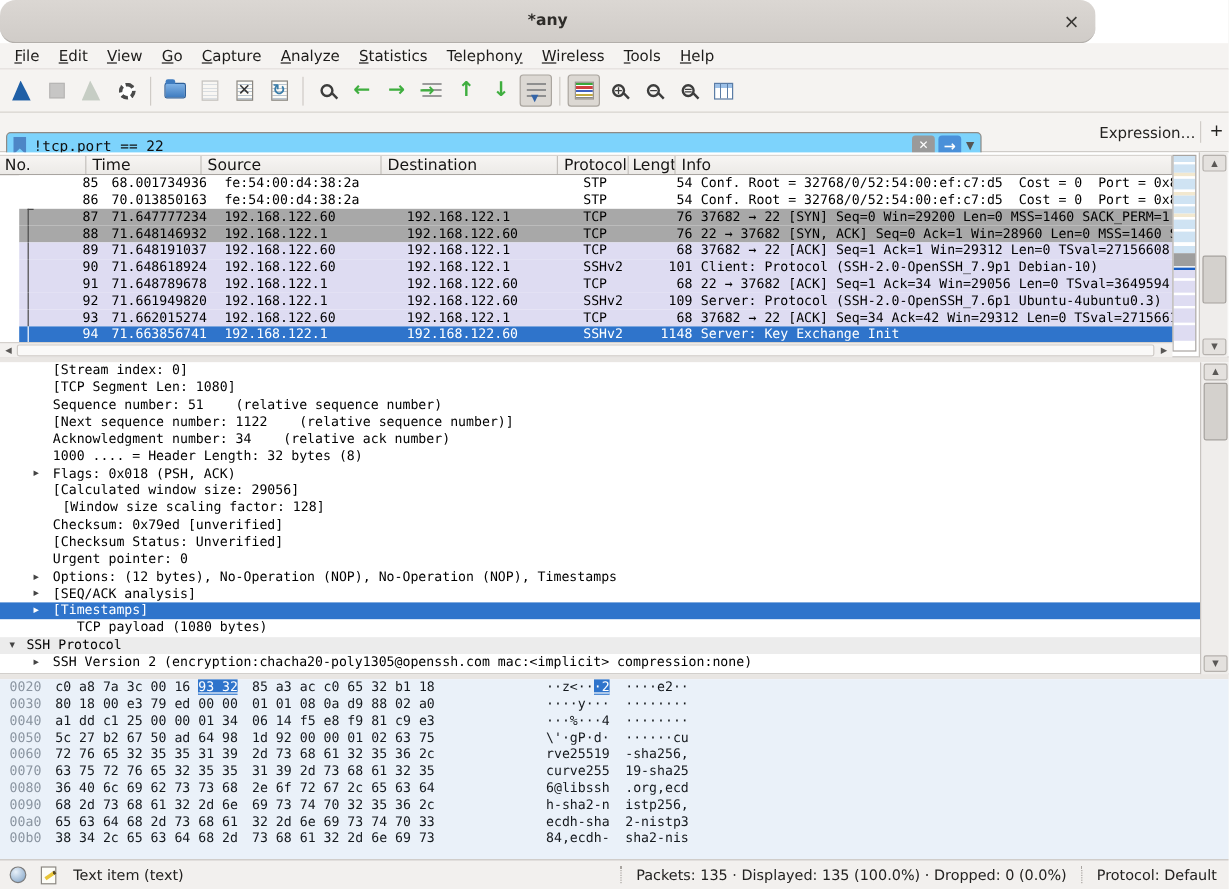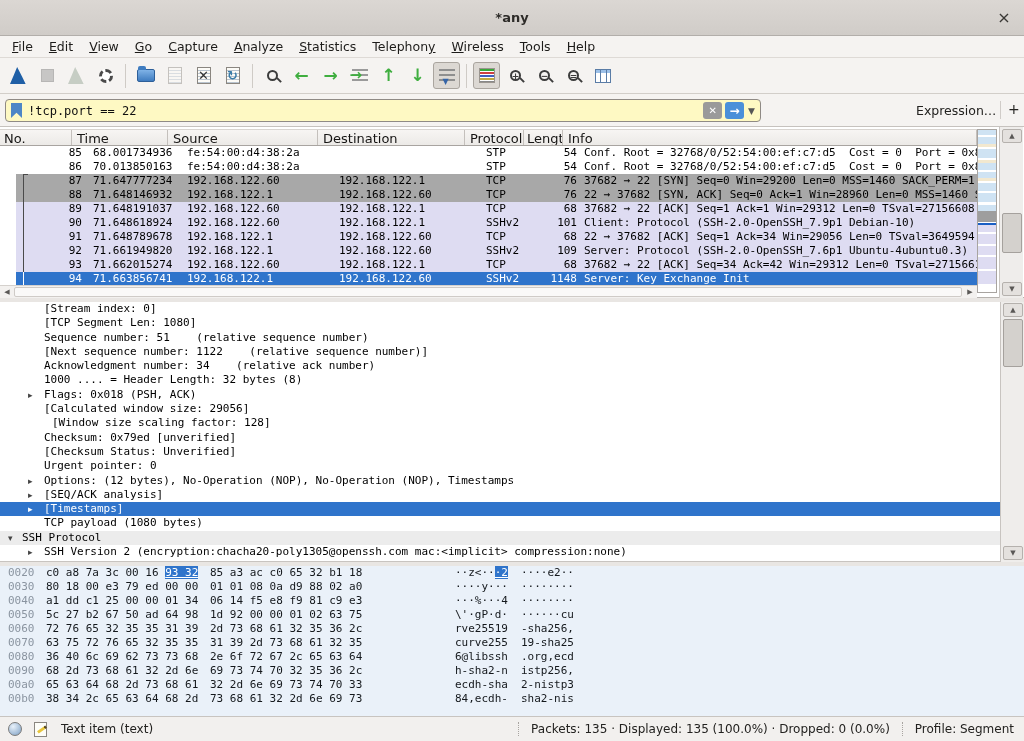--- a/index.html
+++ b/index.html
@@ -1,23 +1,23 @@
 <!DOCTYPE html>
 <html><head>
 <meta charset="utf-8">
 <style>
   * { margin:0; padding:0; box-sizing:border-box; }
   html,body { width:1024px; height:741px; }
   body { font-family:"DejaVu Sans", sans-serif; background:#e8e6e3; }
   .window { position:relative; width:1024px; height:741px; background:#fff; overflow:hidden; }
 
   
-  .titlebar { position:absolute; left:0; top:0; width:1024px; height:36px;
+  .titlebar { position:absolute; left:0; top:0; width:913px; height:36px;
     background:linear-gradient(#dbd7d3,#d0ccc8); border-bottom:1px solid #b2aeaa;
-    display:flex; align-items:center; justify-content:center; }
+    display:flex; align-items:center; justify-content:center;border-radius:13px; }
   .titlebar .title { font-size:13px; font-weight:bold; color:#2e2c29; }
   .titlebar .closebtn { position:absolute; right:10px; top:8px; width:20px; height:20px;
     text-align:center; line-height:20px; font-size:16px; color:#3a3835; cursor:default; }
 
   
   .menubar { position:absolute; left:0; top:36px; width:1024px; height:22px;
     background:#f5f3f1; border-bottom:1px solid #dedad6; display:flex; align-items:center; padding-left:4px; }
   .menu-item { font-size:12.5px; color:#1d1c1a; padding:2px 8px; }
   .menu-item u { text-decoration:underline; }
 
@@ -48,22 +48,22 @@
   .i-ascroll:after { content:"▼"; position:absolute; left:4px; bottom:-3px; font-size:8px; color:#3565a8; }
   .i-colorize { width:16px; height:15px; border:1px solid #9a958f; background:
     linear-gradient(#3aa83a 0 2px,#fff 2px 3px,#cf4040 3px 5px,#fff 5px 6px,#4060c0 6px 8px,#fff 8px 9px,#c2a93e 9px 11px,#fff 11px 12px,#888 12px 15px); }
   .i-colgrid { width:16px; height:14px; border:1px solid #5a7ca6; background:
     linear-gradient(90deg,transparent 0 4px,#5a7ca6 4px 5px,transparent 5px 10px,#5a7ca6 10px 11px,transparent 11px 16px),
     linear-gradient(#9cc0e8 0 3px,#fff 3px); }
 
   
   .filterbar { position:absolute; left:0; top:94px; width:1024px; height:33px;
     background:#f5f3f1; border-bottom:1px solid #c6c2be; }
-  .filterbox { position:absolute; left:5px; top:5px; width:756px; height:23px;
-    background:#fef9c3; border:1px solid #8f8a85; border-radius:4px; display:flex; align-items:center; }
+  .filterbox { position:absolute; left:5px; top:16px; width:813px; height:23px;
+    background:#7dd3fc; border:1px solid #8f8a85; border-radius:4px; display:flex; align-items:center; }
   .fbookmark { width:11px; height:15px; margin:0 6px 0 5px; background:#4d86c6;
     clip-path:polygon(0 0,100% 0,100% 100%,50% 65%,0 100%); }
   .ftext { flex:1; font-family:"DejaVu Sans Mono", monospace; font-size:12px; color:#101010;
     background:transparent; border:none; outline:none; white-space:pre; }
   .fchip { width:19px; height:17px; border-radius:3px; margin-right:3px; display:flex; align-items:center;
     justify-content:center; font-size:12px; font-weight:bold; color:#fff; }
   .fchip.clear { background:#9a9a9a; }
   .fchip.apply { background:#4a90d9; }
   .fcaret { font-size:9px; color:#555; margin:0 5px 0 1px; }
   .fexpr { position:absolute; left:916px; top:9px; font-size:12.5px; color:#232220; }
@@ -407,21 +407,21 @@
       <div class="dline"><span style="padding-left: 44px; display: inline-block;">1000 .... = Header Length: 32 bytes (8)</span></div>
       <div class="dline"><span class="arr" style="left: 28px;">▸</span><span style="padding-left: 44px; display: inline-block;">Flags: 0x018 (PSH, ACK)</span></div>
       <div class="dline"><span style="padding-left: 44px; display: inline-block;">[Calculated window size: 29056]</span></div>
       <div class="dline"><span style="padding-left: 52px; display: inline-block;">[Window size scaling factor: 128]</span></div>
       <div class="dline"><span style="padding-left: 44px; display: inline-block;">Checksum: 0x79ed [unverified]</span></div>
       <div class="dline"><span style="padding-left: 44px; display: inline-block;">[Checksum Status: Unverified]</span></div>
       <div class="dline"><span style="padding-left: 44px; display: inline-block;">Urgent pointer: 0</span></div>
       <div class="dline"><span class="arr" style="left: 28px;">▸</span><span style="padding-left: 44px; display: inline-block;">Options: (12 bytes), No-Operation (NOP), No-Operation (NOP), Timestamps</span></div>
       <div class="dline"><span class="arr" style="left: 28px;">▸</span><span style="padding-left: 44px; display: inline-block;">[SEQ/ACK analysis]</span></div>
       <div class="dline sel"><span class="arr" style="left: 28px;">▸</span><span style="padding-left: 44px; display: inline-block;">[Timestamps]</span></div>
-      <div class="dline"><span style="padding-left: 44px; display: inline-block;">TCP payload (1080 bytes)</span></div>
+      <div class="dline"><span style="padding-left: 64px; display: inline-block;">TCP payload (1080 bytes)</span></div>
       <div class="dline grayrow"><span class="arr" style="left: 8px;">▾</span><span style="padding-left: 22px; display: inline-block;">SSH Protocol</span></div>
       <div class="dline"><span class="arr" style="left: 28px;">▸</span><span style="padding-left: 44px; display: inline-block;">SSH Version 2 (encryption:chacha20-poly1305@openssh.com mac:&lt;implicit&gt; compression:none)</span></div>
     </div>
   <div class="vscroll" style="left:1000px; top:302px; height:260px; position:absolute;">
     <div class="vs-btn" style="top:1px">▲</div>
     <div class="vs-thumb" style="top:17px;height:48px"></div>
     <div class="vs-btn" style="top:244px">▼</div>
   </div>
 
   <div class="splitter" style="top:562px"><span class="dots">······</span></div>
@@ -438,17 +438,17 @@
       <div class="hrow"><span class="hoff">00a0</span><span class="hg1"><span>65 63 64 68 2d 73 68 61</span></span><span class="hg2"><span>32 2d 6e 69 73 74 70 33</span></span><span class="ha1"><span>ecdh-sha</span></span><span class="ha2"><span>2-nistp3</span></span></div>
       <div class="hrow"><span class="hoff">00b0</span><span class="hg1"><span>38 34 2c 65 63 64 68 2d</span></span><span class="hg2"><span>73 68 61 32 2d 6e 69 73</span></span><span class="ha1"><span>84,ecdh-</span></span><span class="ha2"><span>sha2-nis</span></span></div>
     </div>
 
   <div class="statusbar">
     <span class="expicon"></span>
     <span class="noteicon"></span>
     <span class="stext">Text item (text)</span>
     <span class="sright">
       <span class="spackets">Packets: 135 · Displayed: 135 (100.0%) · Dropped: 0 (0.0%)</span>
-      <span class="sprofile">Profile: Segment</span>
+      <span class="sprofile">Protocol: Default</span>
     </span>
   </div>
 
 </div>
 
 </body></html>

